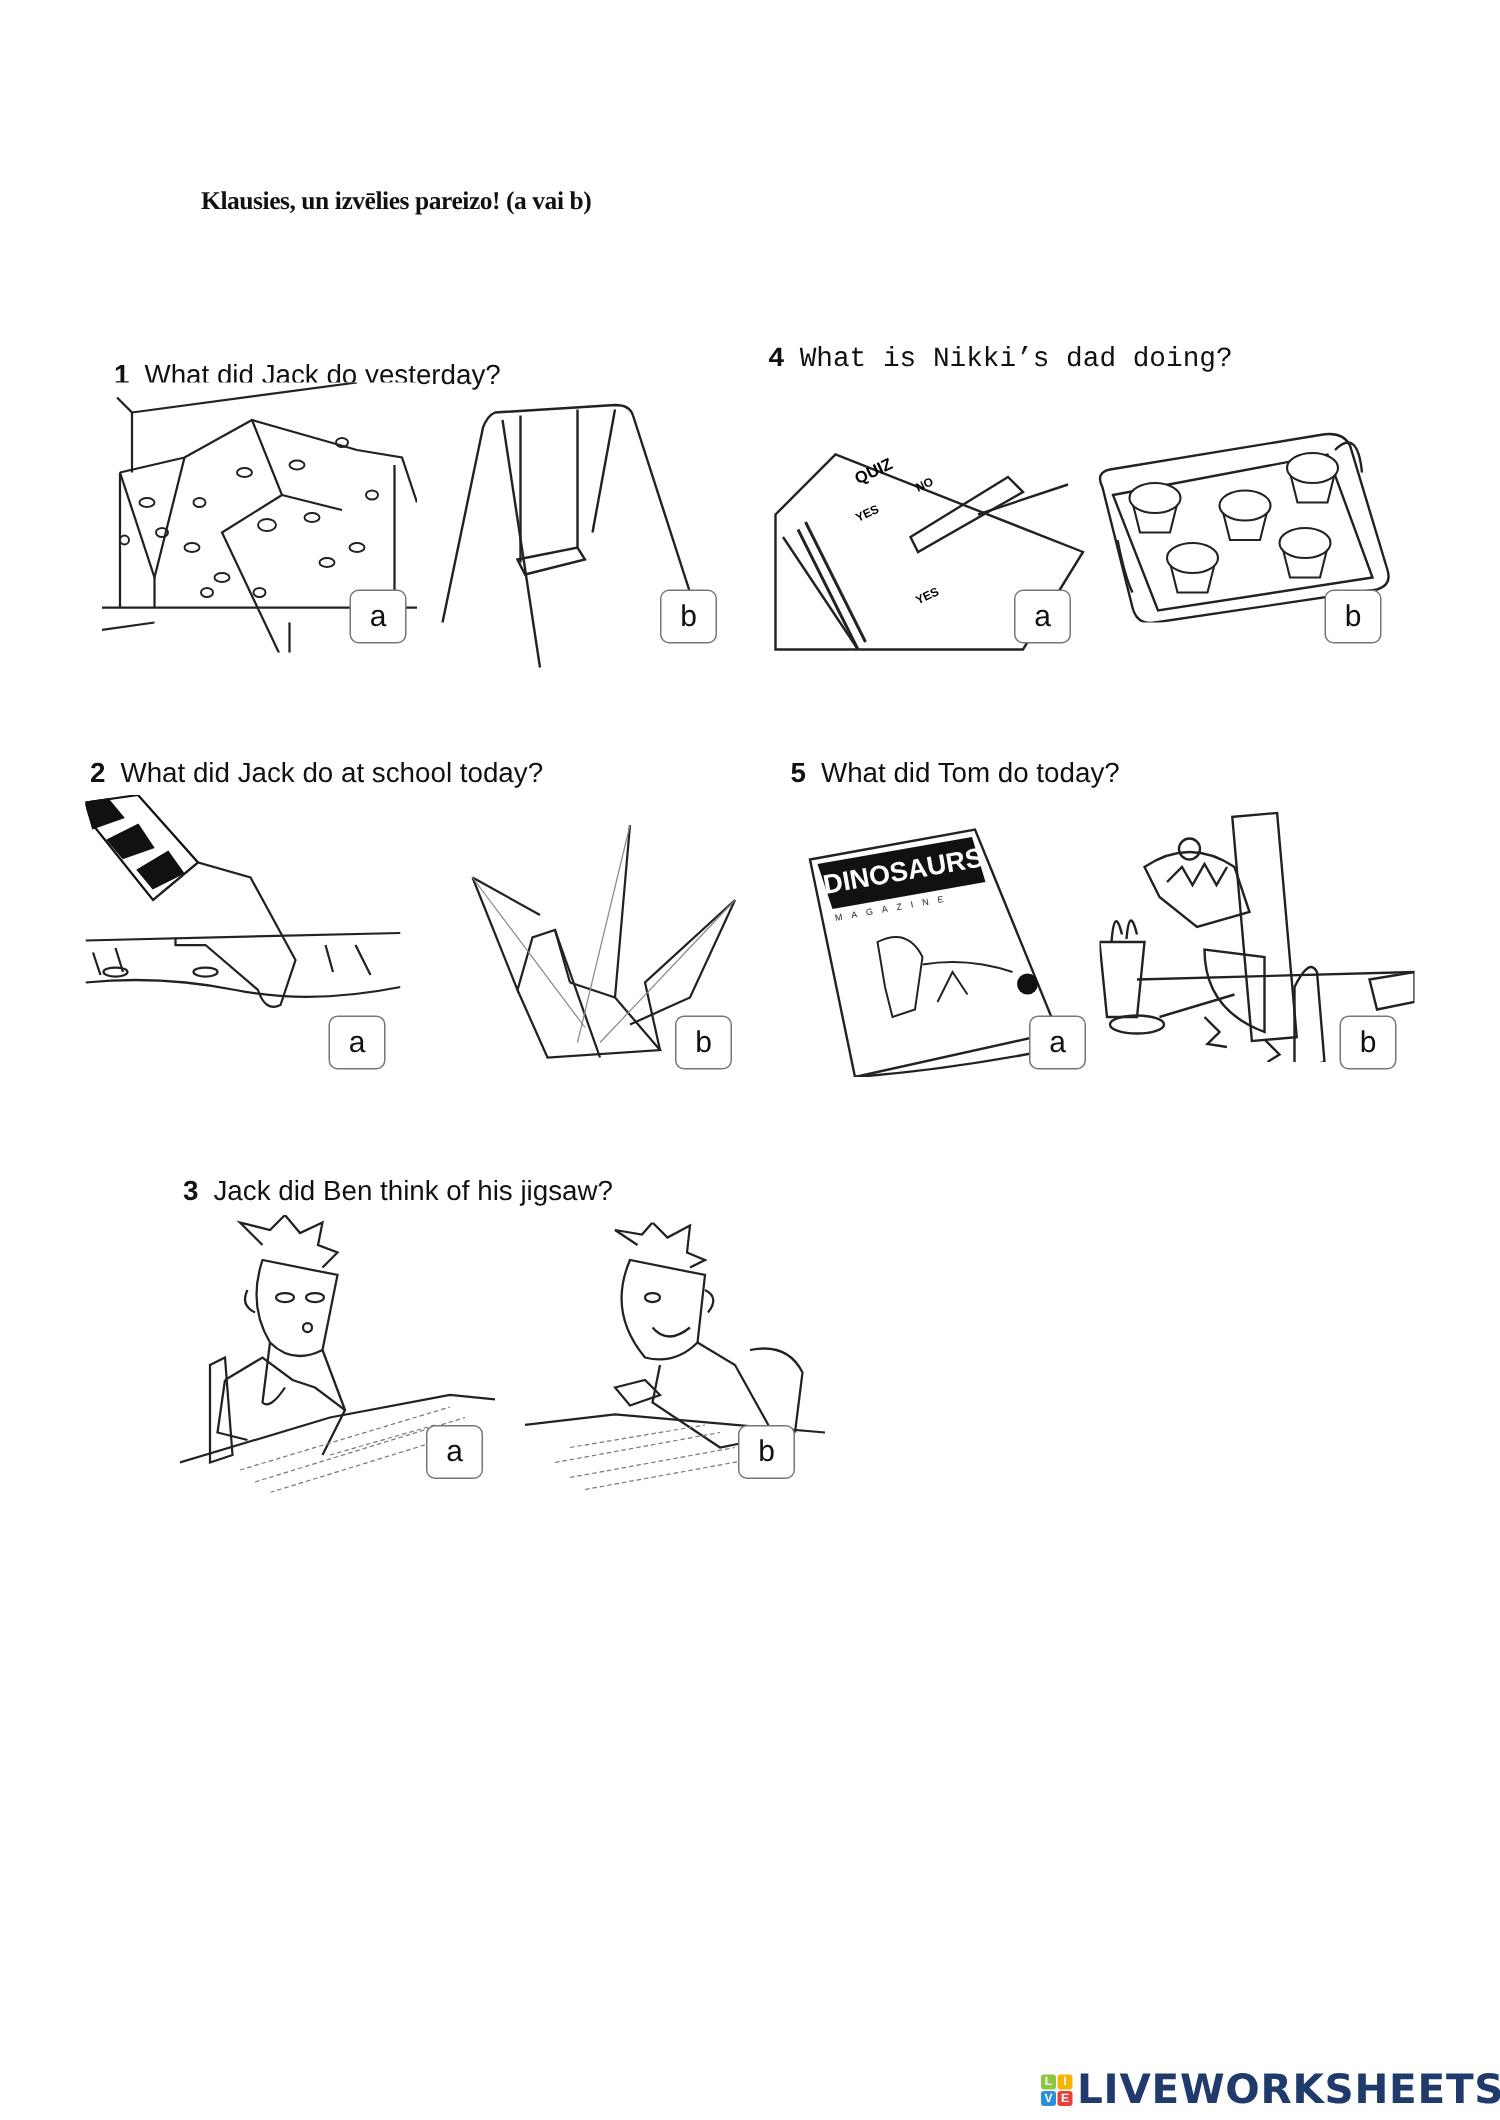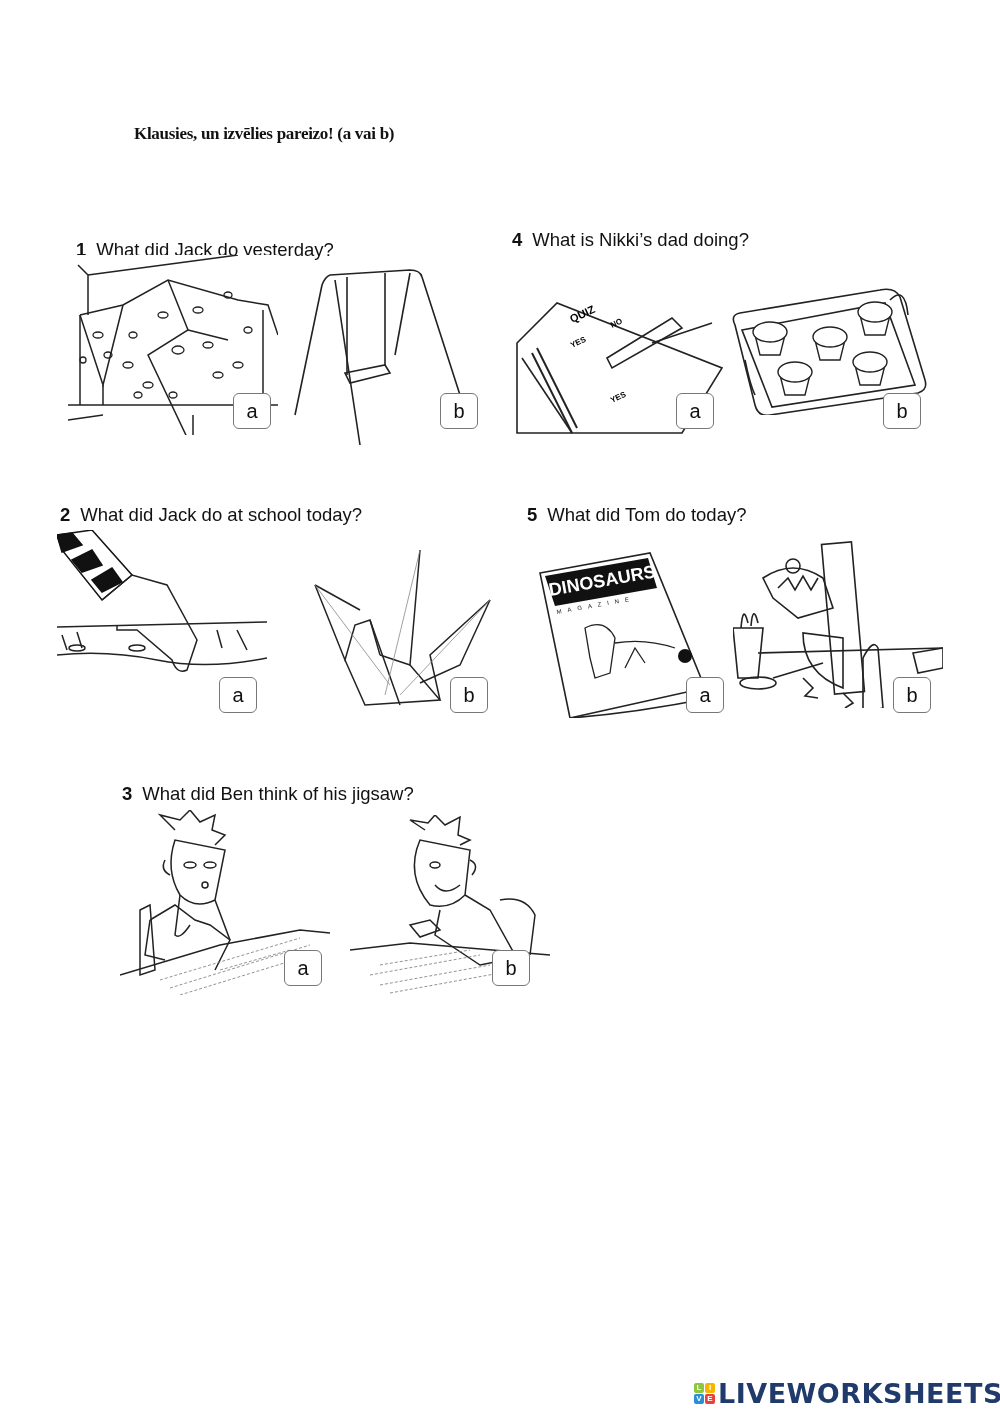--- a/index.html
+++ b/index.html
@@ -95,21 +95,21 @@
         <line x1="57" y1="12" x2="57" y2="110"></line>
         <line x1="95" y1="8" x2="95" y2="100"></line>
         <polygon points="55,108 95,100 100,108 60,118"></polygon>
       </g>
     </svg>
   </div>
   <div class="opt-label" style="left:440px; top:393px;">b</div>
 </div>
 
 <div class="question">
-  <div class="q-title" style="left:512px; top:229px;">
+  <div class="q-title" style="left:512px; top:229px;font-family:Liberation Mono, monospace;">
     <span class="num">4</span><span>What is Nikki’s dad doing?</span>
   </div>
   <div class="pic" style="left:512px; top:283px; width:212px; height:165px;">
     <svg viewBox="0 0 212 165">
       <g fill="none" stroke="#222" stroke-width="1.6">
         <polygon points="5,60 45,20 210,85 170,150 5,150"></polygon>
         <line x1="10" y1="75" x2="60" y2="150"></line>
         <polyline points="140,60 200,40"></polyline>
         <path d="M95,75 L160,35 L170,45 L100,85 Z"></path>
       </g>
@@ -246,21 +246,21 @@
         <polyline points="70,140 80,150 72,158 85,160"></polyline>
         <polyline points="110,155 120,165 112,170"></polyline>
       </g>
     </svg>
   </div>
   <div class="opt-label" style="left:893px; top:677px;">b</div>
 </div>
 
 <div class="question">
   <div class="q-title" style="left:122px; top:783px;">
-    <span class="num">3</span><span>What did Ben think of his jigsaw?</span>
+    <span class="num">3</span><span>Jack did Ben think of his jigsaw?</span>
   </div>
   <div class="pic" style="left:120px; top:810px; width:210px; height:185px;">
     <svg viewBox="0 0 210 185">
       <g fill="none" stroke="#222" stroke-width="1.5">
         <path d="M55,20 L40,5 L60,10 L70,0 L80,12 L95,5 L92,20 L105,25 L95,35"></path>
         <path d="M55,30 Q45,60 60,85 Q75,100 95,90 L105,40 Z"></path>
         <path d="M45,50 Q40,60 50,65"></path>
         <path d="M30,110 L55,95 L75,110 L90,115 L110,130 L95,160"></path>
         <path d="M30,110 L25,145 L45,150"></path>
         <path d="M20,100 L30,95 L35,160 L20,165 Z"></path>

